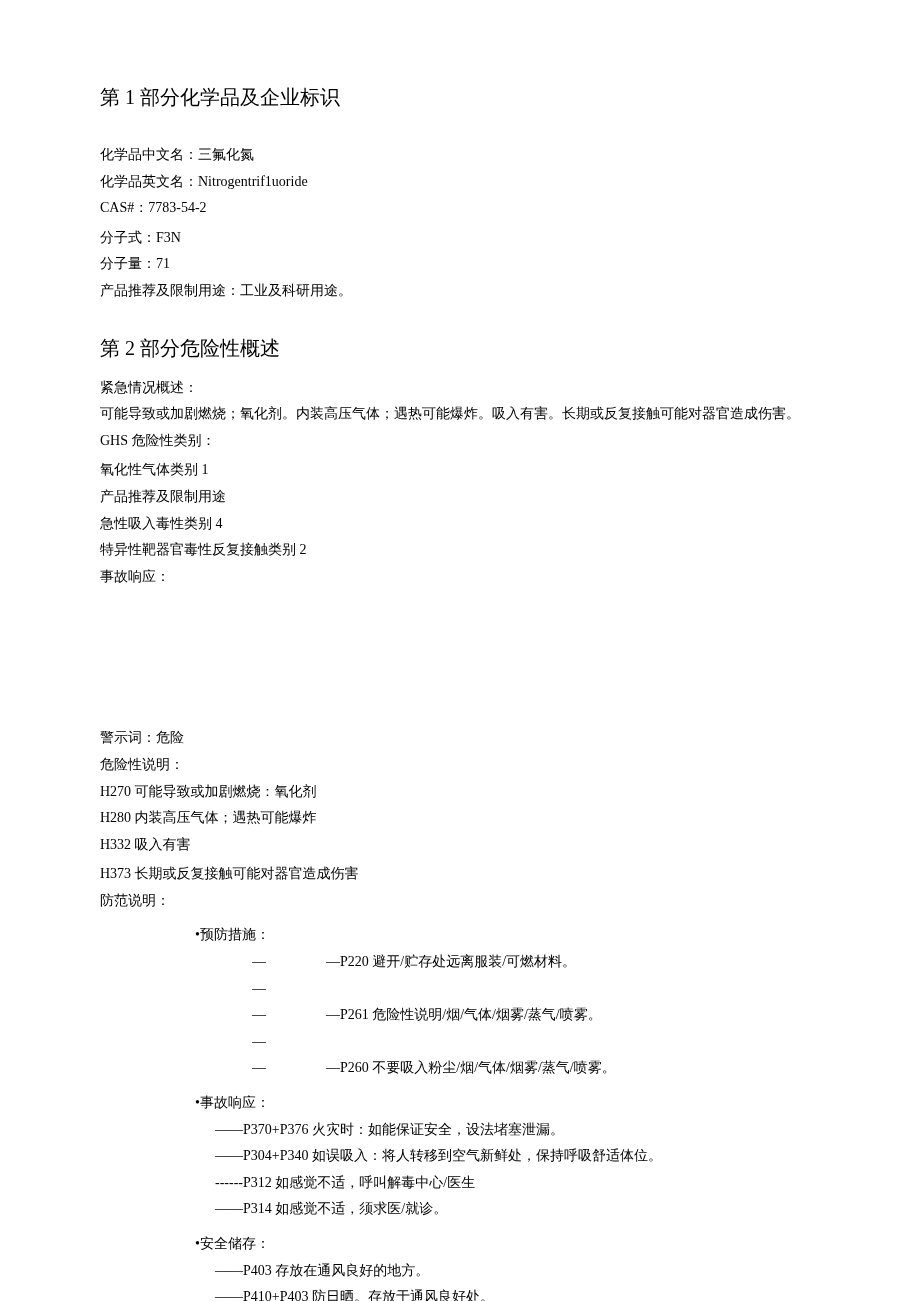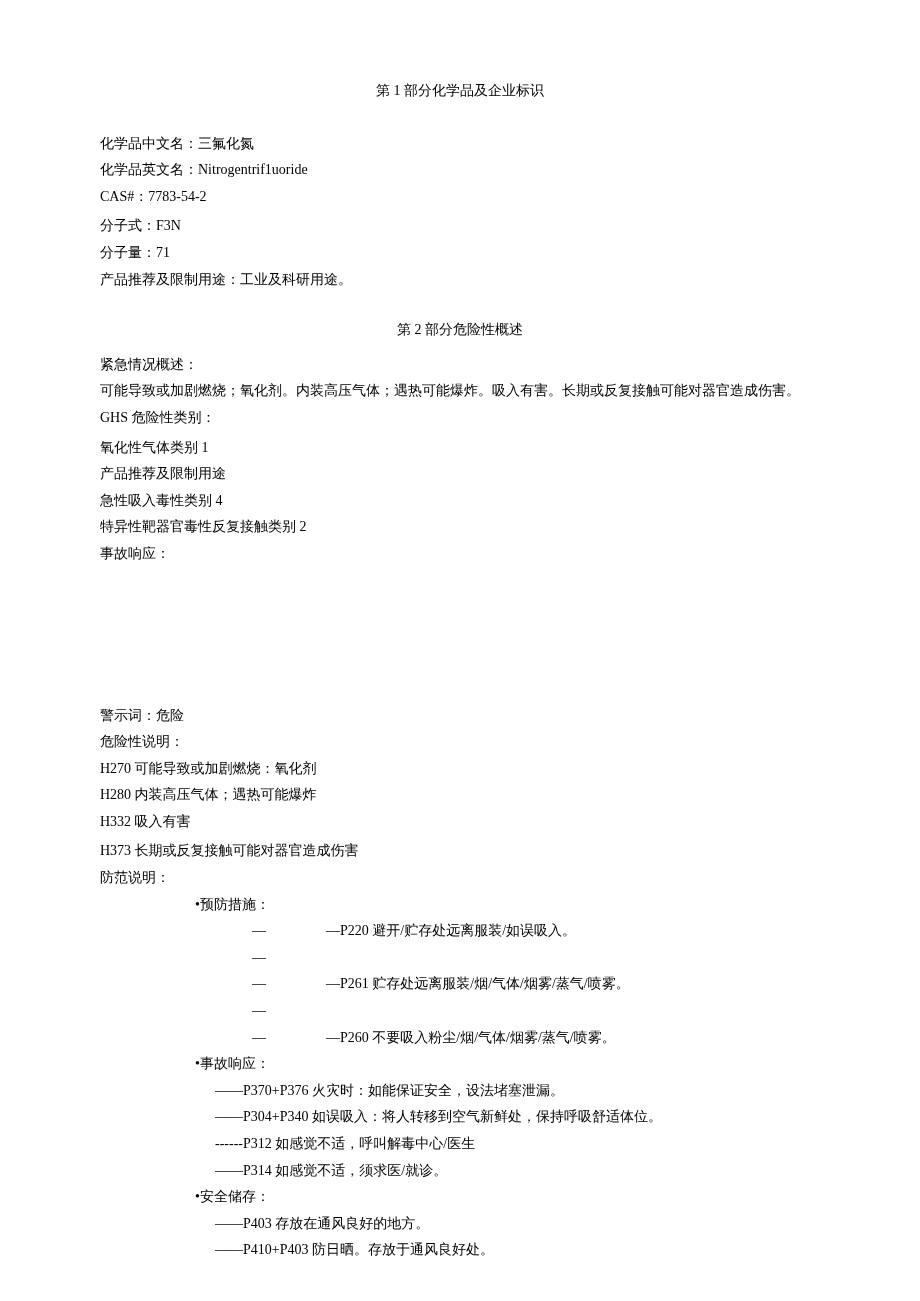--- a/index.html
+++ b/index.html
@@ -6,22 +6,21 @@
     body {
       font-family: SimSun, "宋体", serif;
       font-size: 14px;
       line-height: 1.9;
       color: #000;
       background: #fff;
       width: 920px;
       padding: 78px 100px 78px 100px;
     }
     .section-title {
-      text-align: center;
-      font-size: 14px;
+      font-size: 20px;
       margin-bottom: 26px;
     }
     .section-title.second {
       margin-top: 24px;
       margin-bottom: 8px;
     }
     .field-line {
       margin: 0;
       font-family: Liberation Serif, serif;
     }
@@ -29,20 +28,21 @@
       height: 3px;
     }
     .big-gap {
       height: 3px;
     }
     .pictogram-space {
       height: 135px;
     }
     .indent-1 {
       padding-left: 95px;
+      margin-top: 8px;
     }
     .indent-2 {
       padding-left: 152px;
     }
     .indent-2b {
       padding-left: 115px;
     }
     .dash-item {
       display: flex;
     }
@@ -98,30 +98,30 @@
 <div class="field-line">H280 内装高压气体；遇热可能爆炸</div>
 <div class="field-line">H332 吸入有害</div>
 <div class="big-gap"></div>
 <div class="field-line">H373 长期或反复接触可能对器官造成伤害</div>
 <div class="field-line">防范说明：</div>
 
 <div class="indent-1">•预防措施：</div>
 <div class="indent-2 dash-item">
   <span>—</span>
     <span class="dash-sep"></span>
-    <span><span>—</span><span>P220 避开/贮存处远离服装/如误吸入。</span></span>
+    <span><span>—</span><span>P220 避开/贮存处远离服装/可燃材料。</span></span>
 </div>
 <div class="indent-2 dash-item">
   <span>—</span>
     <span class="dash-sep"></span>
 </div>
 <div class="indent-2 dash-item">
   <span>—</span>
     <span class="dash-sep"></span>
-    <span><span>—</span><span>P261 贮存处远离服装/烟/气体/烟雾/蒸气/喷雾。</span></span>
+    <span><span>—</span><span>P261 危险性说明/烟/气体/烟雾/蒸气/喷雾。</span></span>
 </div>
 <div class="indent-2 dash-item">
   <span>—</span>
     <span class="dash-sep"></span>
 </div>
 <div class="indent-2 dash-item">
   <span>—</span>
     <span class="dash-sep"></span>
     <span><span>—</span><span>P260 不要吸入粉尘/烟/气体/烟雾/蒸气/喷雾。</span></span>
 </div>

